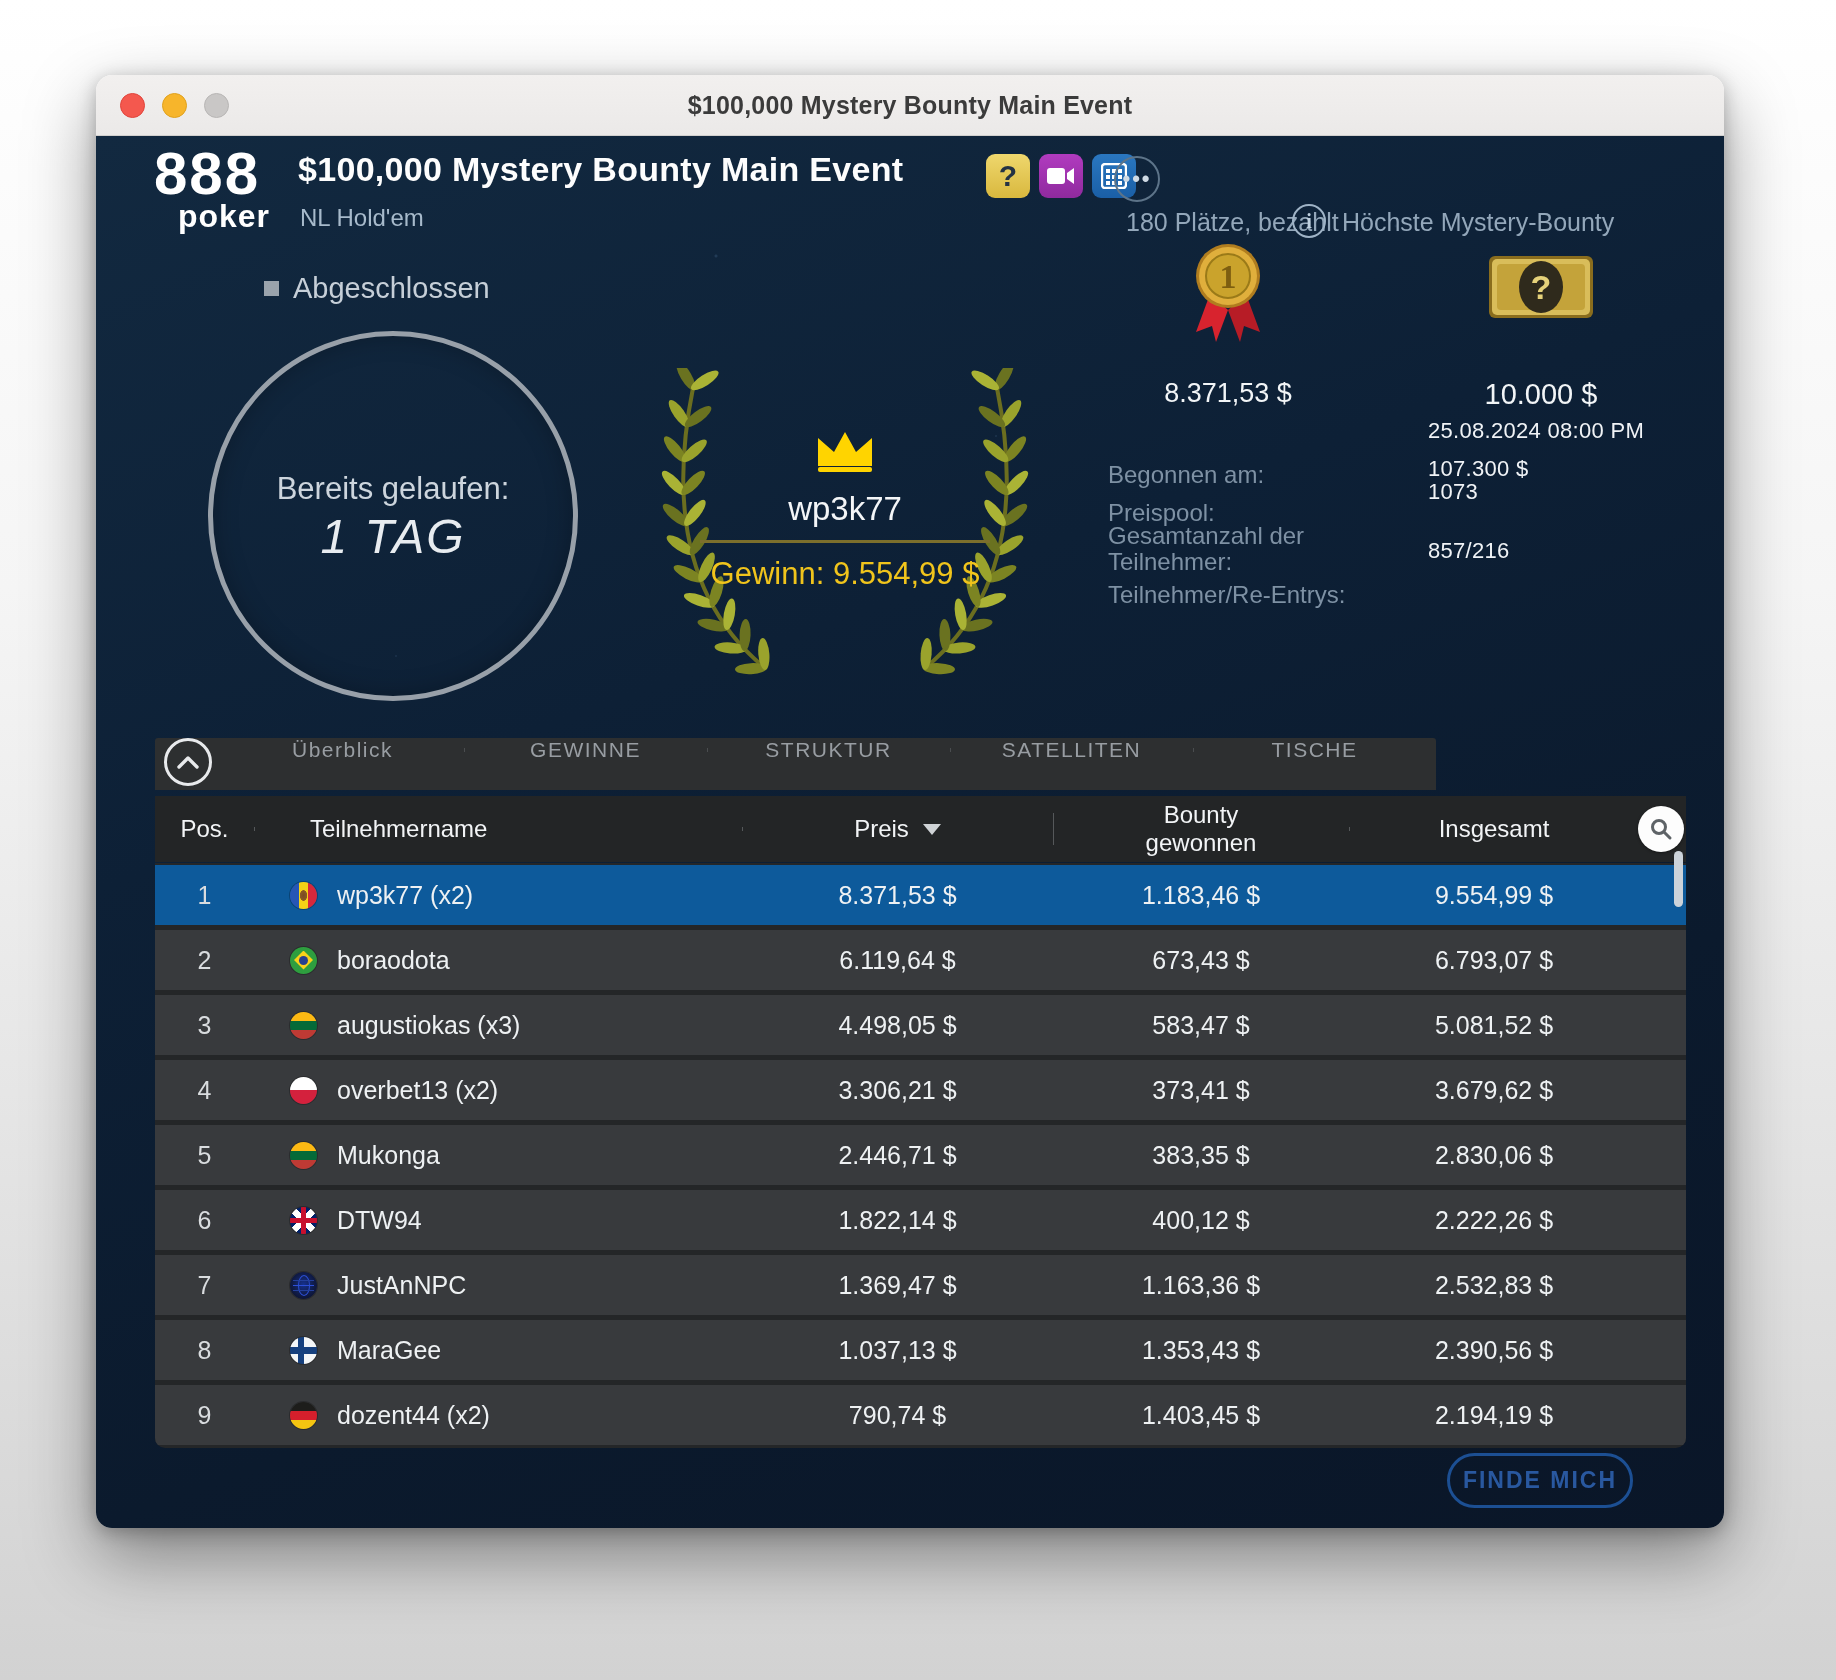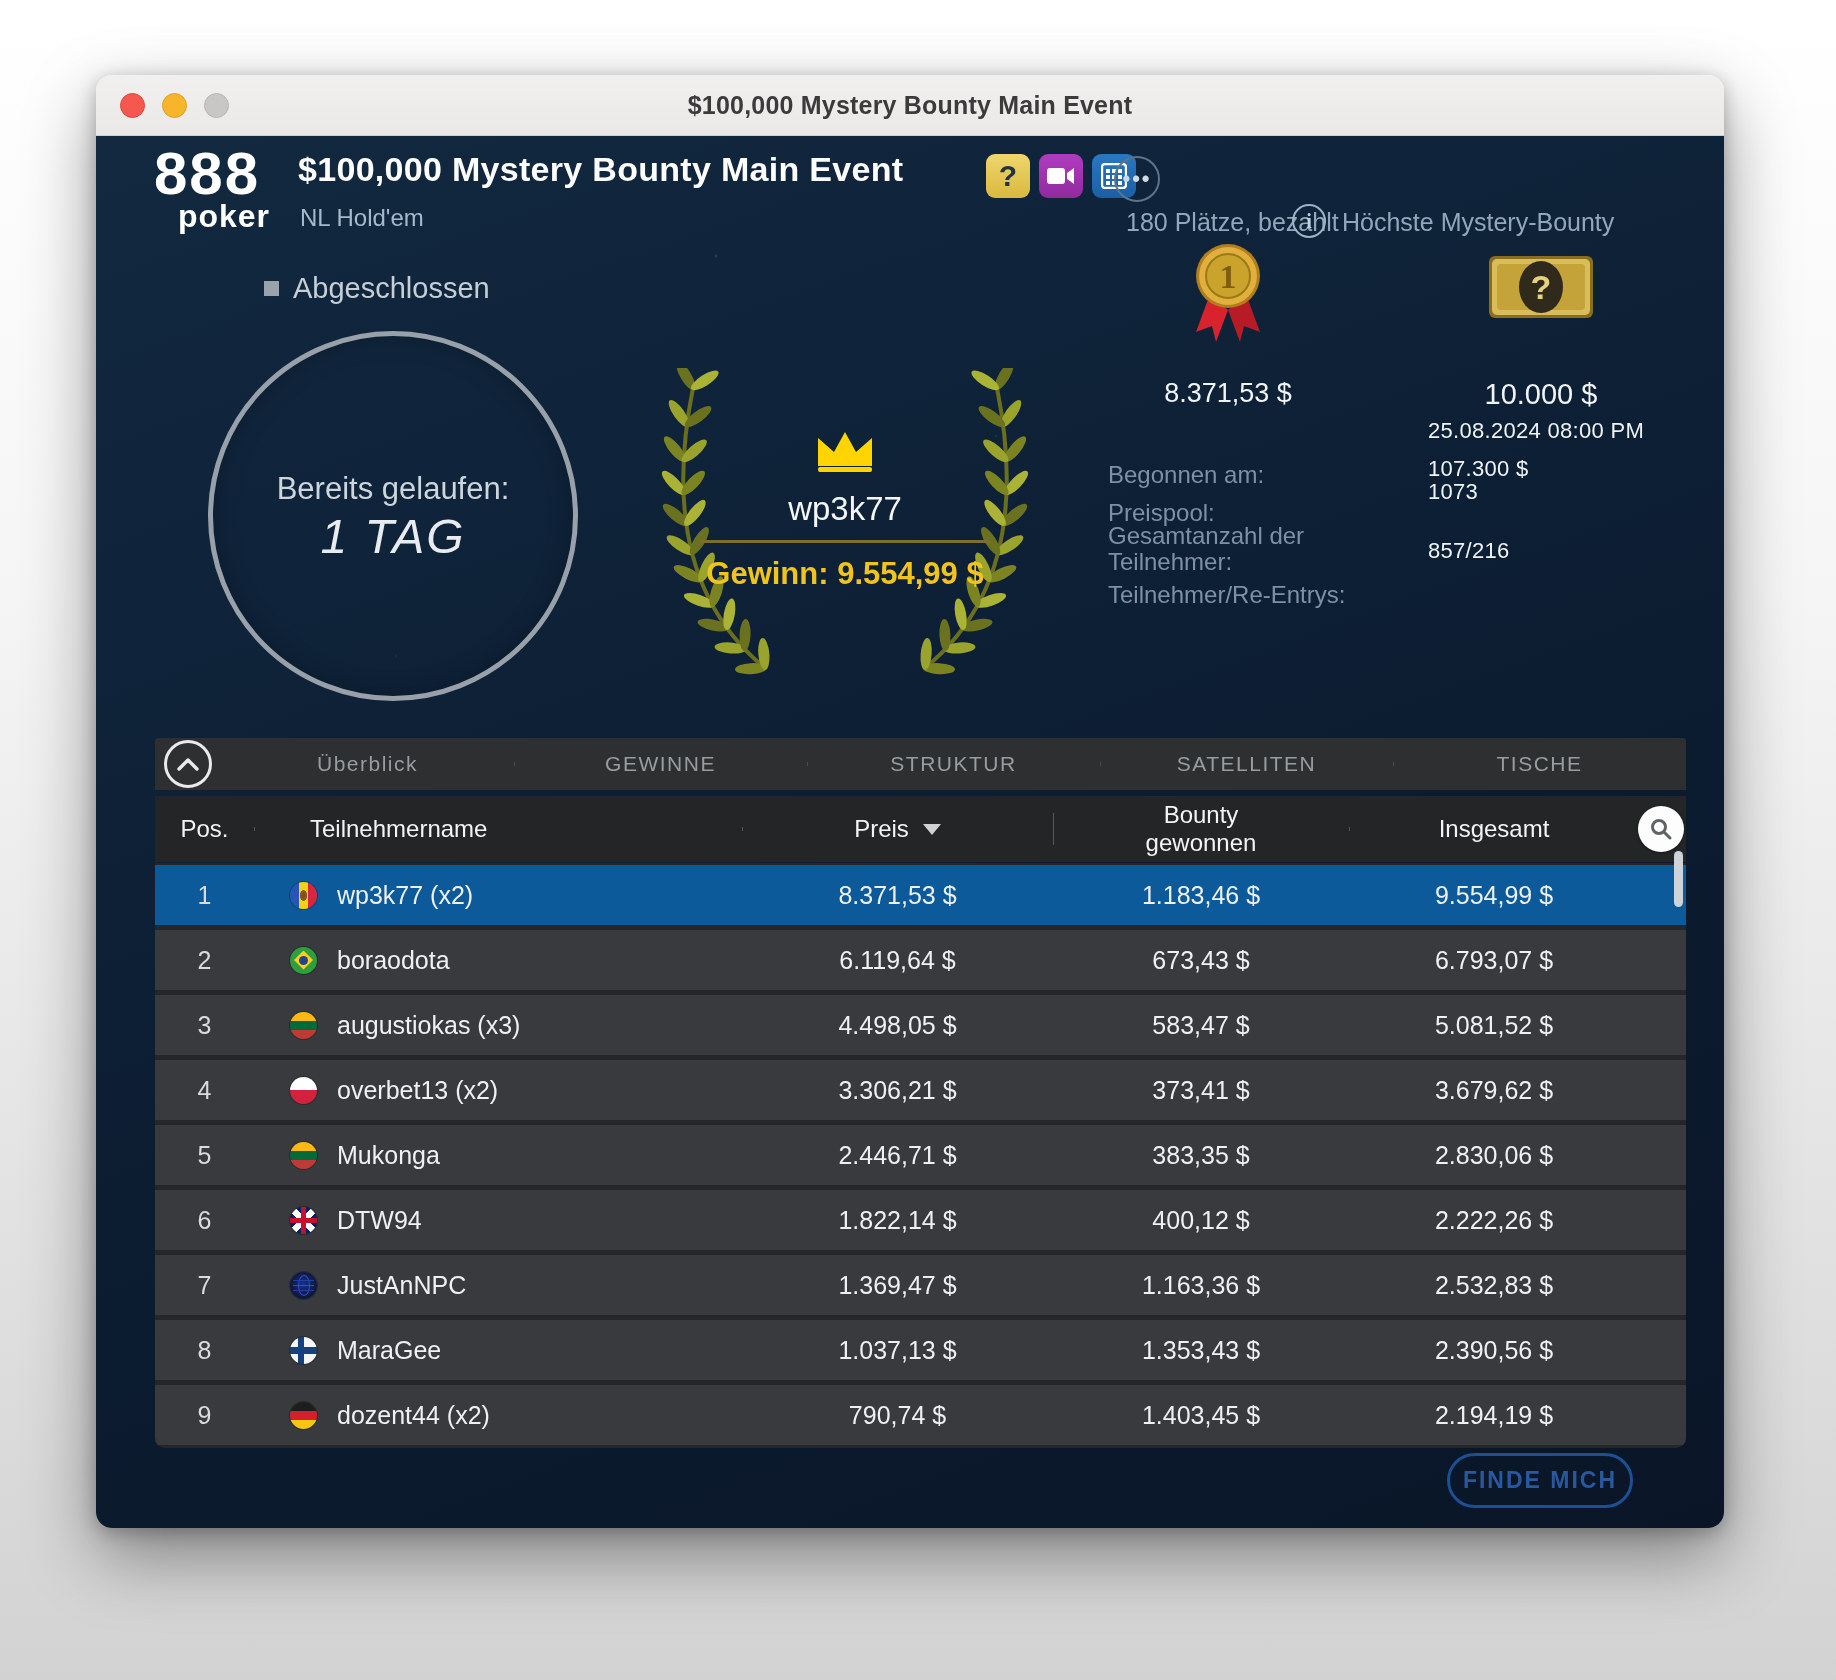--- a/index.html
+++ b/index.html
@@ -58,32 +58,32 @@
   .day-circle{left:112px;top:195px;width:360px;height:360px;border-radius:50%;
     border:5px solid #98a0a9;display:flex;flex-direction:column;align-items:center;justify-content:center;gap:6px;
     box-shadow:inset 0 0 24px rgba(0,0,0,.25);}
   .day-label{font-size:31px;color:#cdd5dd;}
   .day-value{font-size:48px;color:#e8ecf0;font-weight:300;letter-spacing:2px;line-height:1;font-style:italic;}
   
   .winner-wrap{left:519px;top:232px;width:460px;height:310px;}
   .winner-crown{position:absolute;left:50%;top:58px;transform:translateX(-50%);}
   .winner-name{position:absolute;left:0;right:0;top:122px;text-align:center;font-size:33px;color:#f4f6f8;}
   .winner-line{position:absolute;left:85px;right:85px;top:172px;height:3px;background:#7c6f2c;}
-  .winner-win{position:absolute;left:0;right:0;top:188px;text-align:center;font-size:31px;font-weight:bold;color:#f0c41c;}
+  .winner-win{position:absolute;left:0;right:0;top:188px;text-align:center;font-size:31px;font-weight:normal;color:#f0c41c;}
   
   .medal-wrap{left:1072px;top:100px;width:120px;text-align:center;}
   .bar-wrap{left:1380px;top:112px;width:130px;text-align:center;}
   .prize-val{left:1062px;top:242px;width:140px;text-align:center;font-size:27px;color:#f2f5f7;}
   .bounty-val{left:1370px;top:242px;width:150px;text-align:center;font-size:29px;color:#f2f5f7;}
   .details{left:1012px;top:268px;width:600px;}
   .drow{position:absolute;left:0;width:600px;}
   .dlabel{position:absolute;left:0;width:300px;font-size:24px;color:#7e91a4;line-height:1.1;margin-top:44px;}
   .dvalue{position:absolute;left:320px;font-size:22px;color:#f0f3f6;letter-spacing:.3px;}
   
-  .tabsbar{left:59px;top:602px;width:1531px;height:52px;background:#2d2f30;display:flex;align-items:center;border-radius:3px 3px 0 0;}
+  .tabsbar{left:59px;top:602px;width:1281px;height:52px;background:#2d2f30;display:flex;align-items:flex-start;border-radius:3px 3px 0 0;}
   .tabs-collapse{width:66px;display:flex;align-items:center;justify-content:center;}
   .collapse-circle{width:42px;height:42px;border-radius:50%;border:3px solid #e8eaec;display:flex;align-items:center;justify-content:center;}
   .tab{flex:1;display:flex;align-items:center;justify-content:center;font-size:21px;color:#989da2;
     letter-spacing:1.5px;position:relative;cursor:default;}
   .tab + .tab::before{content:"";position:absolute;left:0;top:10px;bottom:10px;width:1px;background:#4a4d4f;}
   .tab.active{background:#0f67a6;color:#ffffff;font-weight:bold;height:62px;z-index:2;border-radius:2px;}
   .tab.active::before{display:none;}
   
   .thead{left:59px;top:660px;width:1531px;height:66px;background:#232526;display:flex;align-items:center;color:#f2f4f6;}
   .th{position:relative;display:flex;align-items:center;justify-content:center;font-size:24px;text-align:center;line-height:1.15;}

